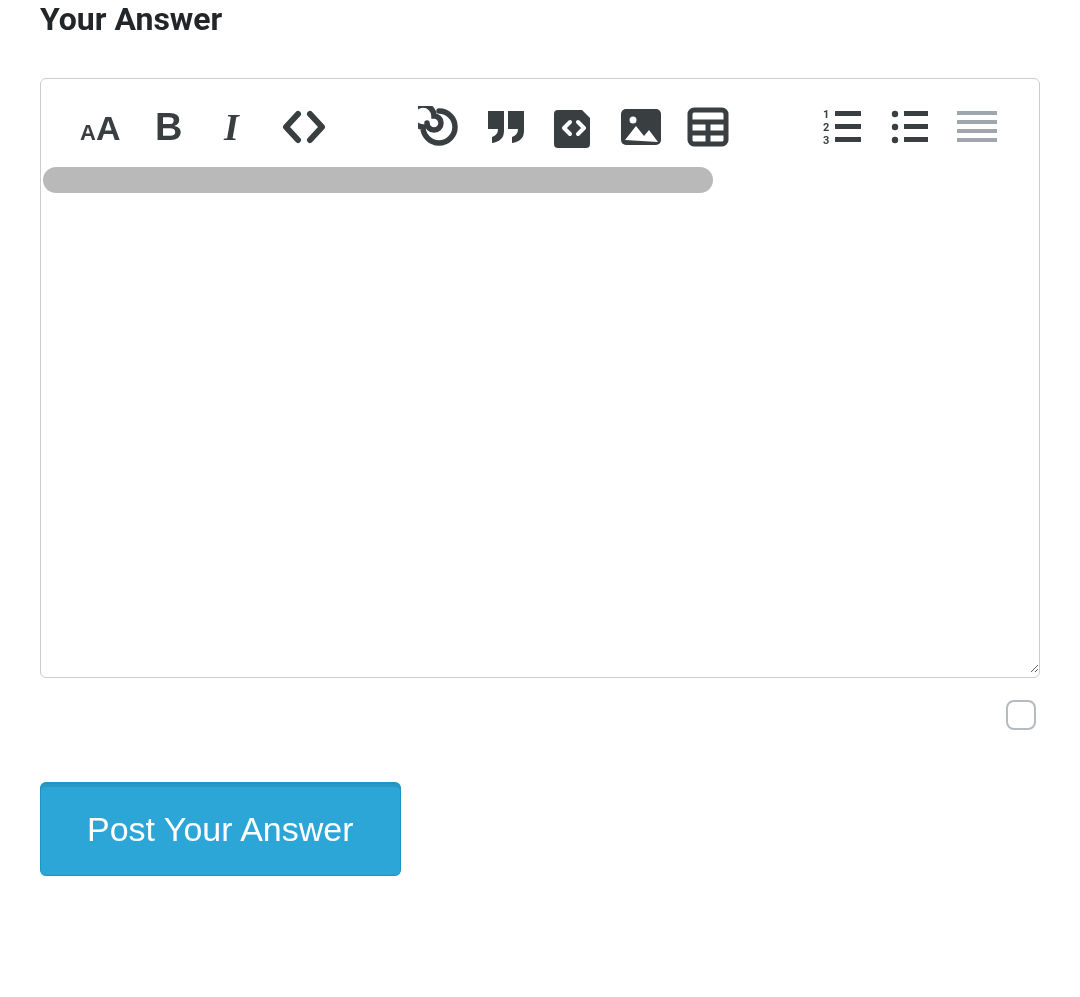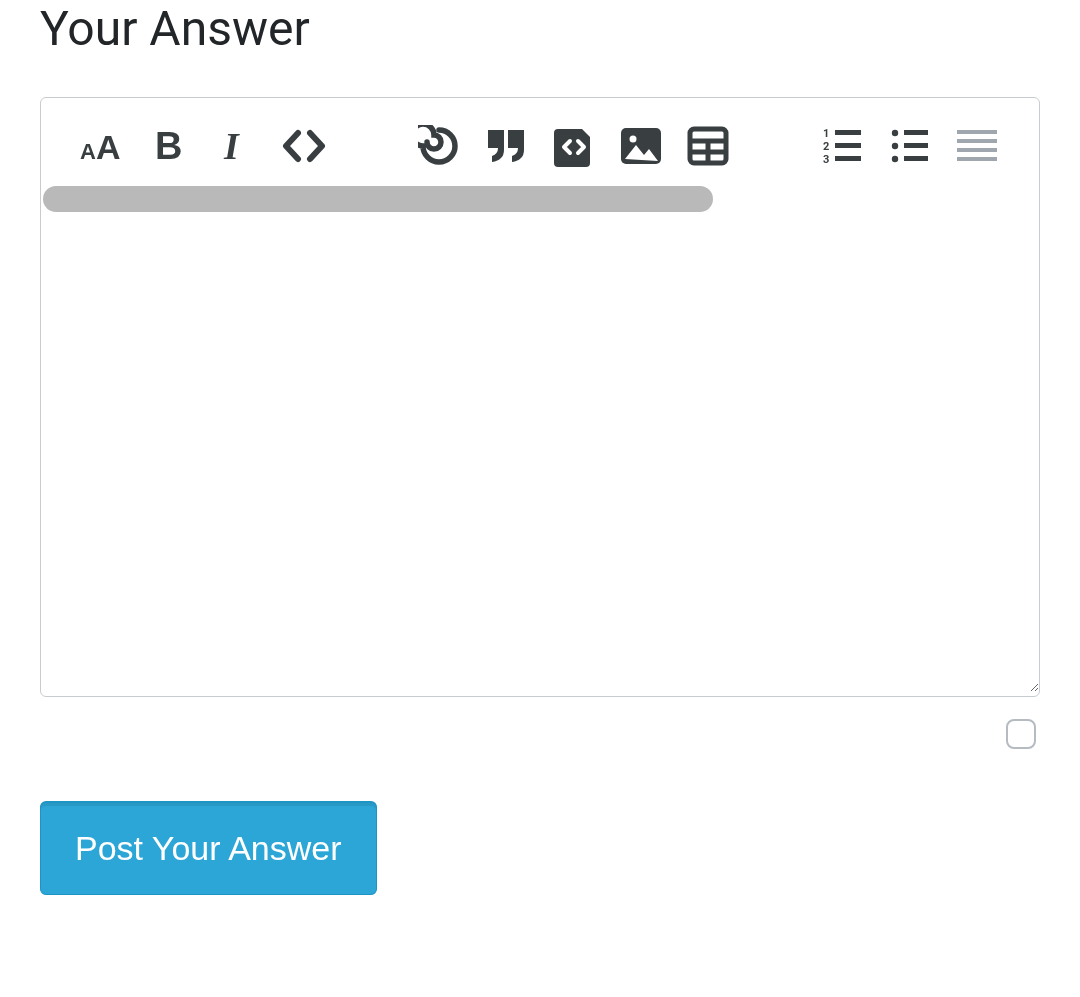--- a/index.html
+++ b/index.html
@@ -5,22 +5,22 @@
   * { box-sizing: border-box; }
   body {
     margin: 0;
     padding: 0 40px;
     font-family: -apple-system, BlinkMacSystemFont, "Segoe UI", Roboto, Helvetica, Arial, sans-serif;
     background: #fff;
     color: #222;
     width: 1080px;
   }
   h2.page-title {
-    font-size: 48px;
-    font-weight: 400;
+    font-size: 32px;
+    font-weight: 700;
     margin: 0 0 40px 0;
     color: #232629;
   }
   .editor-box {
     border: 1px solid #c8ccd0;
     border-radius: 6px;
     background: #fff;
     padding: 0;
   }
   .toolbar {
@@ -76,21 +76,21 @@
     font-size: 34px;
     color: #232629;
   }
   .post-btn {
     margin-top: 52px;
     background: #2ca6d6;
     color: #fff;
     border: 1px solid #1e94c4;
     border-top: 2px solid #1e94c4;
     border-radius: 6px;
-    padding: 26px 34px;
+    padding: 26px 46px;
     font-size: 34px;
     cursor: pointer;
     box-shadow: inset 0 3px 0 rgba(0,0,0,0.08);
   }
 </style>
 </head>
 <body>
 
 
 

